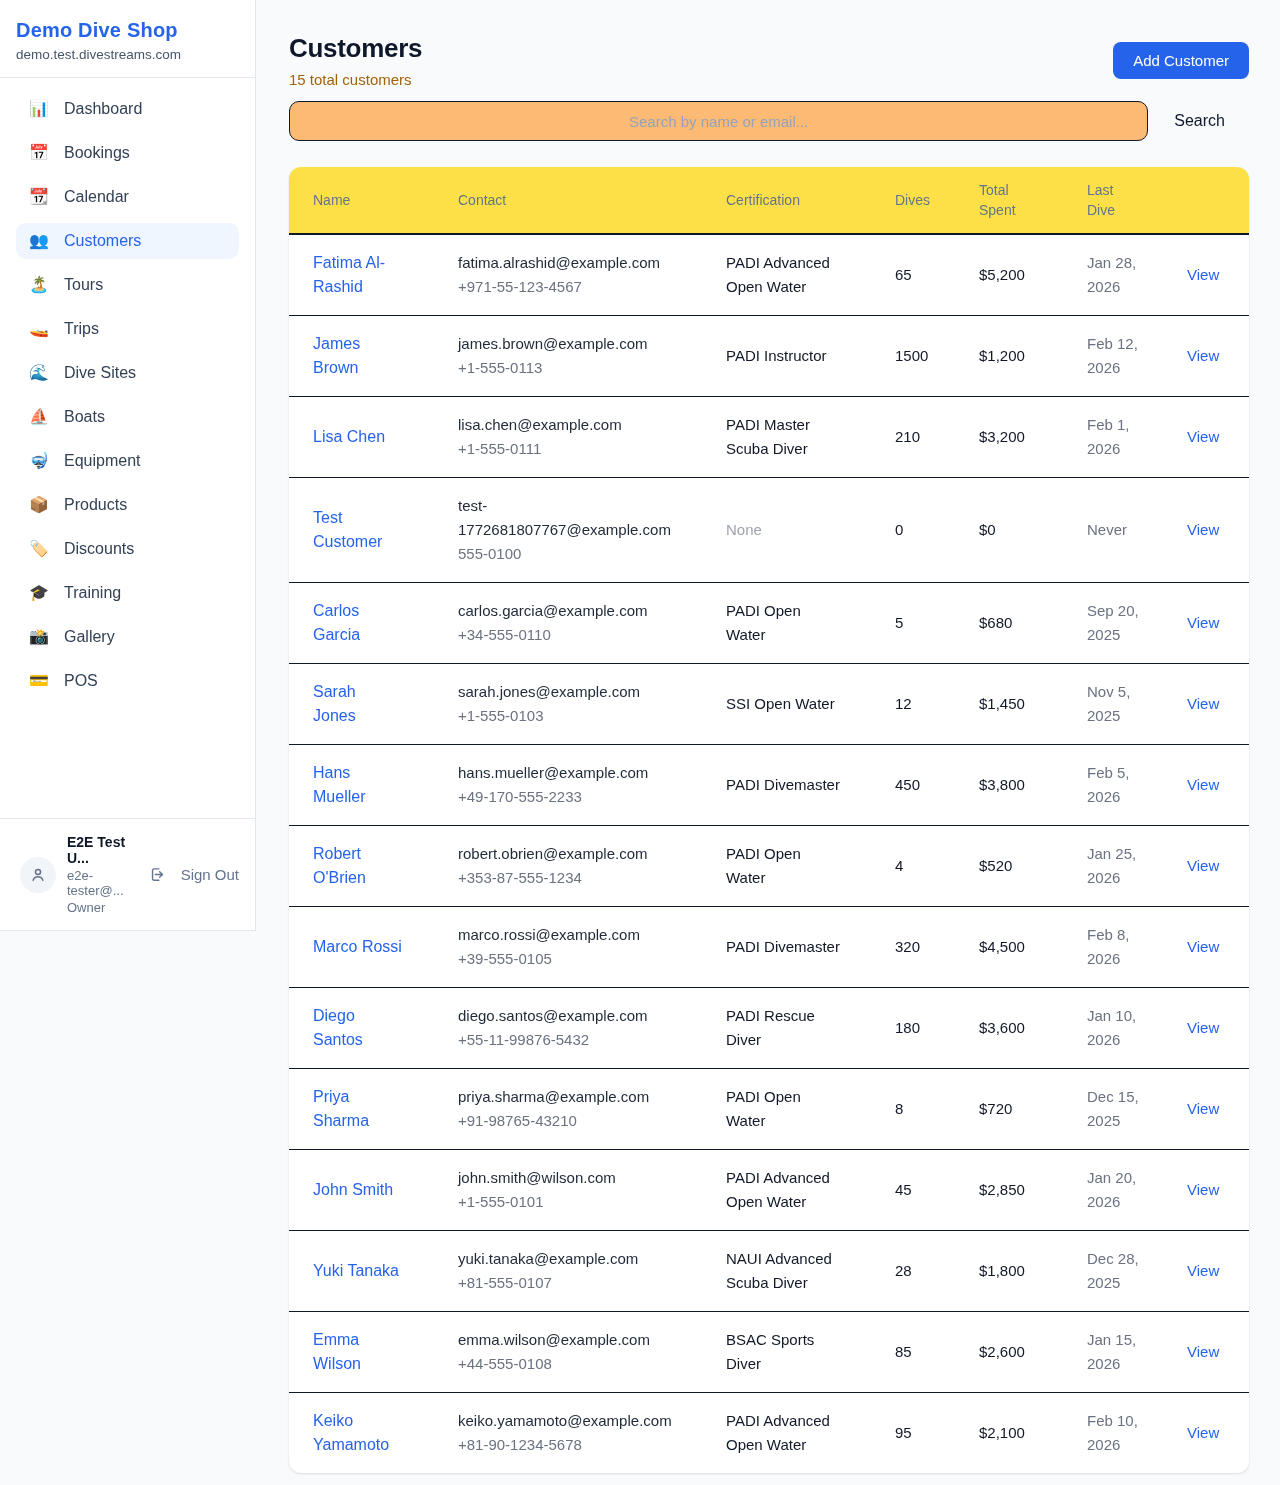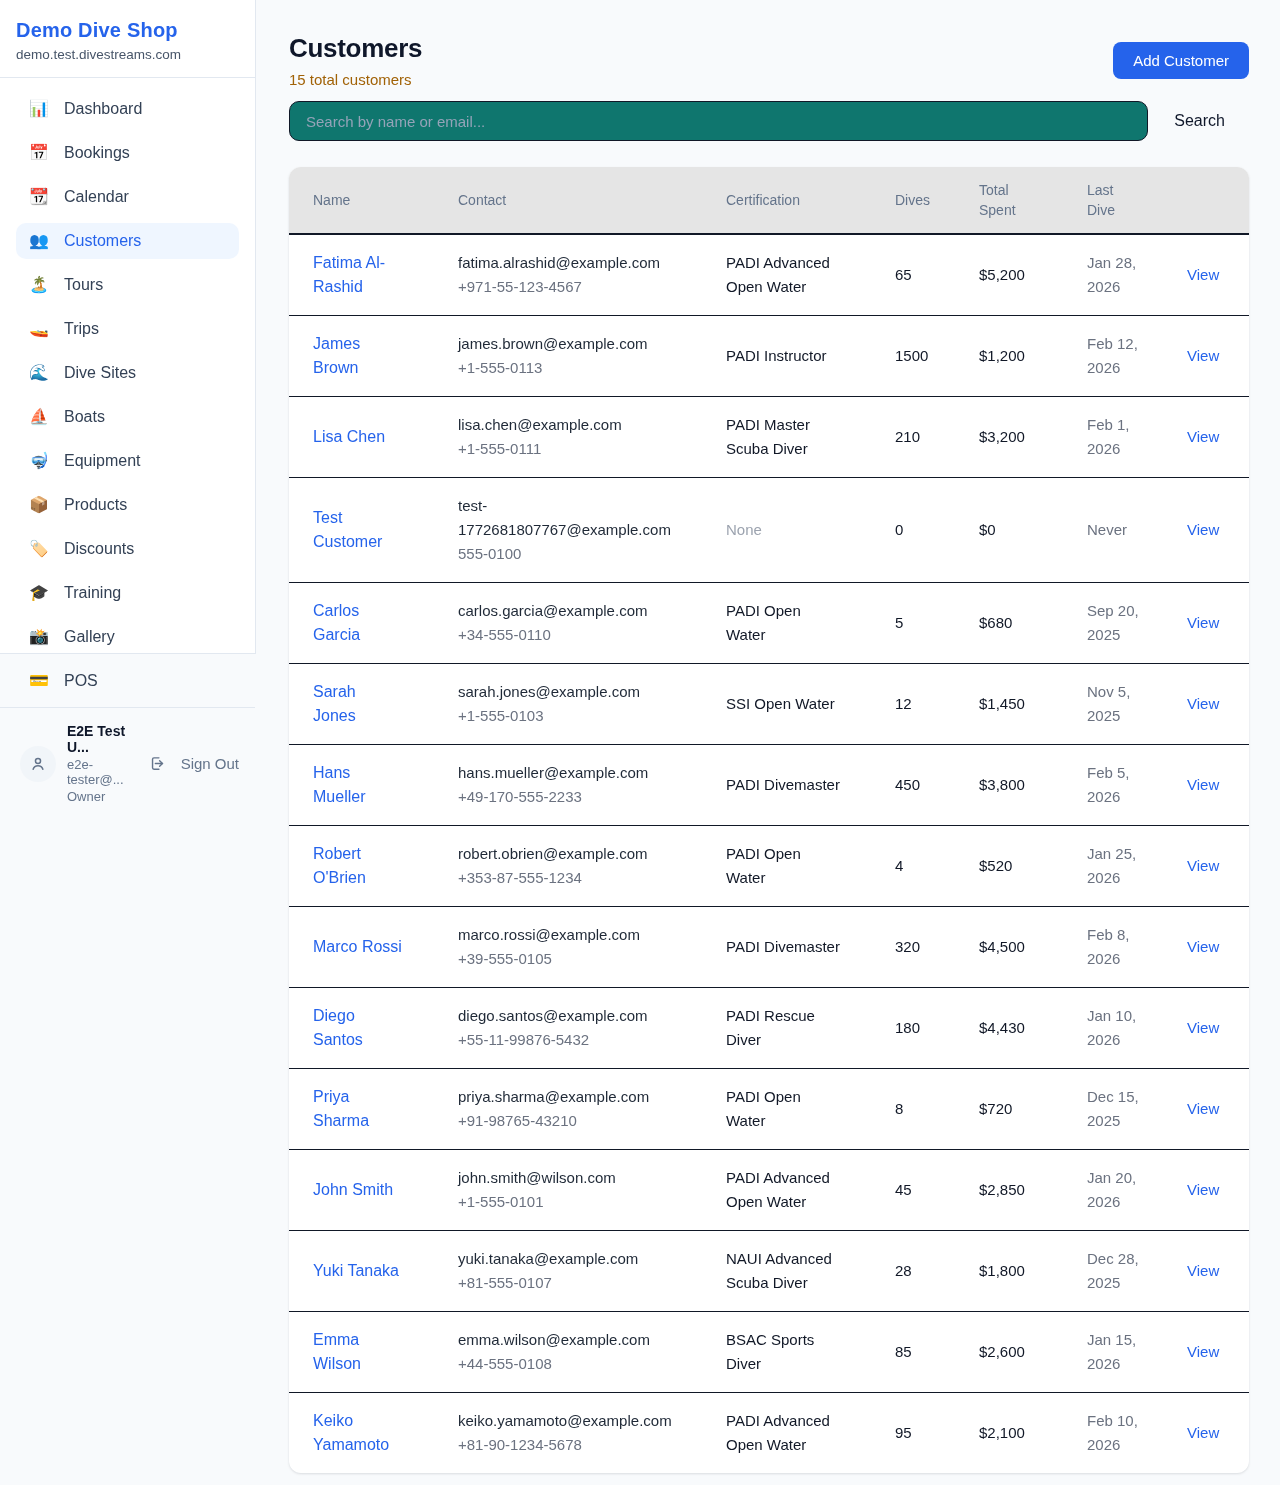--- a/index.html
+++ b/index.html
@@ -9,21 +9,21 @@
     background:var(--page_bg,#f8fafc);
     color:var(--text_dark,#0f172a);
     position:relative;
     height:1485px;
     overflow:hidden;
   }
 
   
   .sidebar {
     position:absolute; top:0; left:0;
-    width:256px; height:654px;
+    width:256px; height:931px;
     background:#ffffff;
     border-right:1px solid #e2e8f0;
     border-bottom:1px solid #e2e8f0;
     display:flex; flex-direction:column;
   }
   .sidebar-header { padding:19px 16px 15px 16px; border-bottom:1px solid #e2e8f0; }
   .shop-name { color:var(--accent,#2563eb); font-size:20px; font-weight:700; letter-spacing:.2px; }
   .shop-domain { color:#475569; font-size:13.5px; margin-top:5px; }
   .nav { padding:13px 16px 0 16px; flex:1; }
   .nav-item {
@@ -61,42 +61,42 @@
   .btn-primary {
     background:var(--accent,#2563eb); color:#fff;
     font-size:15px; font-weight:500; font-family:inherit;
     border:none; border-radius:8px; padding:10px 20px; cursor:pointer;text-align:right;
   }
   .search-row { margin-top:13px; display:flex; align-items:center; }
   .search-input {
     flex:1; height:40px;
     border:1.5px solid #111827; border-radius:10px;
     padding:0 16px; font-size:15px; font-family:inherit;
-    color:#0f172a; background:#0f766e; outline:none;
+    color:#0f172a; background:#fdba74; outline:none;text-align:center;
   }
   .search-input::placeholder { color:#94a3b8; }
   .search-btn {
     background:none; border:none; font-family:inherit;
     font-size:16px; color:#0f172a; cursor:pointer;
     padding:0 24px 0 26px;
   }
 
   
   .card {
     margin-top:26px; background:#fff; border-radius:12px;
     box-shadow:0 1px 2px rgba(15,23,42,.05), 0 1px 3px rgba(15,23,42,.08);
     overflow:hidden;
   }
   .grid-row {
     display:grid;
     grid-template-columns:145px 268px 169px 84px 108px 100px 1fr;
     padding:0 24px;
   }
   .thead {
-    background:#e5e5e5;
+    background:#fde047;
     border-bottom:2px solid var(--row_border,#111827);
   }
   .th {
     font-size:14px; color:#64748b; font-weight:400;
     padding:13px 0; line-height:20px; text-align:left;
     display:flex; align-items:center;
   }
   .th:nth-child(5) .th-label, .th:nth-child(6) .th-label { display:inline-block; max-width:52px; }
   .trow { border-bottom:1px solid var(--row_border,#111827); align-items:center; }
   .trow:last-child { border-bottom:none; }
@@ -352,21 +352,21 @@
     <div class="cell cell-view"><a class="view-link">View</a></div>
   </div>
         <div class="grid-row trow">
     <div class="cell cell-name"><a class="name-link">Diego Santos</a></div>
     <div class="cell cell-contact">
       <div class="email">diego.santos@example.com</div>
       <div class="phone">+55-11-99876-5432</div>
     </div>
     <div class="cell cell-cert">PADI Rescue Diver</div>
     <div class="cell cell-dives">180</div>
-    <div class="cell cell-spent">$4,430</div>
+    <div class="cell cell-spent">$3,600</div>
     <div class="cell cell-last">Jan 10, 2026</div>
     <div class="cell cell-view"><a class="view-link">View</a></div>
   </div>
         <div class="grid-row trow">
     <div class="cell cell-name"><a class="name-link">Priya Sharma</a></div>
     <div class="cell cell-contact">
       <div class="email">priya.sharma@example.com</div>
       <div class="phone">+91-98765-43210</div>
     </div>
     <div class="cell cell-cert">PADI Open Water</div>

